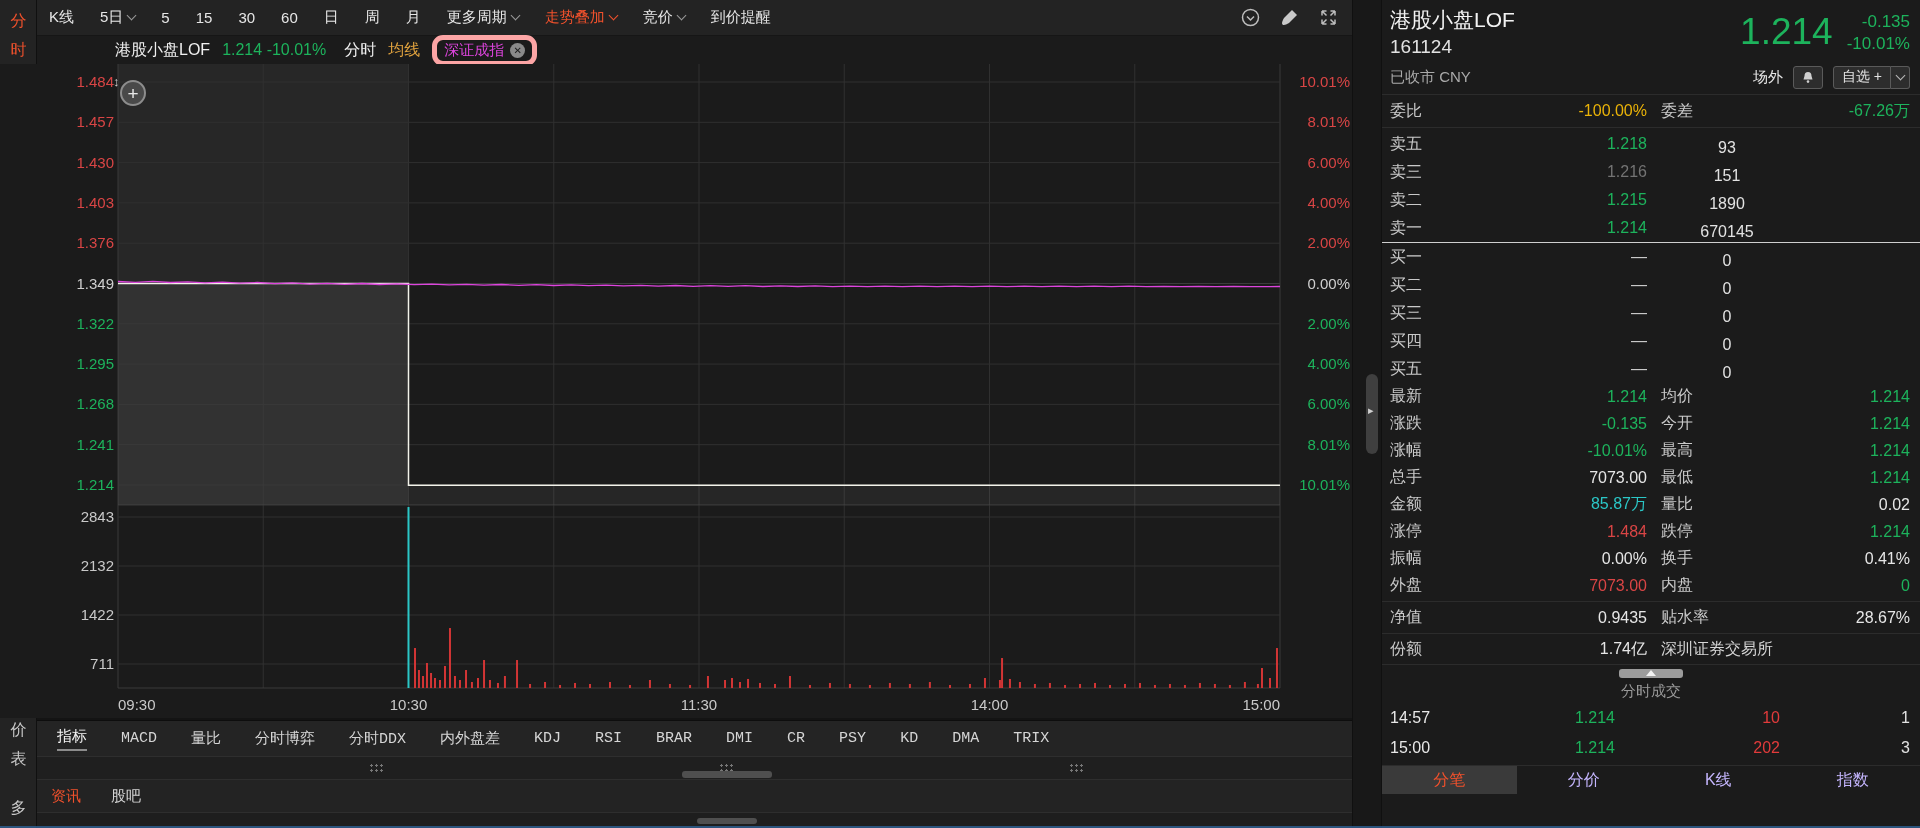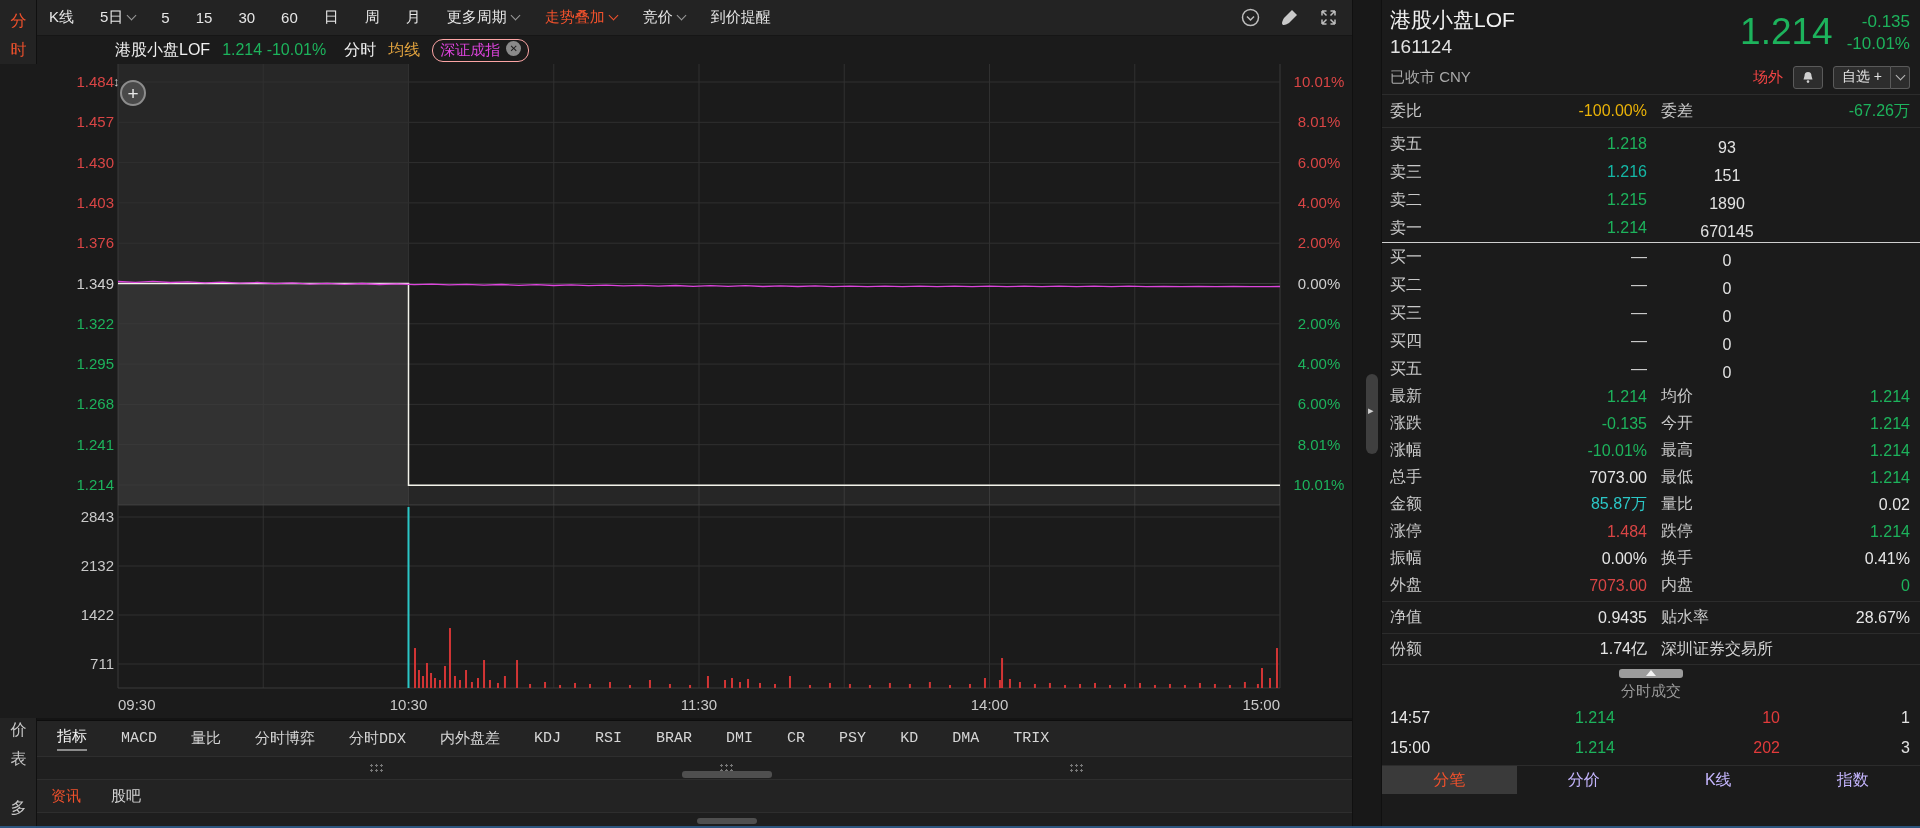--- a/index.html
+++ b/index.html
@@ -24,29 +24,29 @@
   #tb-icons{margin-left:auto;display:flex;align-items:center;gap:20px;padding-right:2px;}
   #tb-icons svg{display:block;cursor:pointer;}
   
   #chart-header{position:absolute;left:37px;top:36px;width:1315px;height:28px;
                 display:flex;align-items:center;padding-left:78px;box-sizing:border-box;gap:12px;
                 font-size:16px;background:#1b1b1b;}
   #ch-name{color:#f0f0f0;}
   #ch-quote{color:#1db35c;}
   #ch-period{color:#f0f0f0;margin-left:6px;}
   #ch-ma{color:#e0a23e;}
-  .overlay-pill{display:flex;gap:6px;border:1px solid #fca5a5;border-radius:11px;
+  .overlay-pill{display:flex;align-items:center;gap:6px;border:5px solid #fca5a5;border-radius:11px;
                 padding:1px 7px;color:#dd44dd;font-size:15px;cursor:pointer;}
   .pill-close{width:15px;height:15px;border-radius:50%;background:#8a8a8a;color:#1b1b1b;
               font-size:10px;line-height:15px;text-align:center;display:inline-block;}
   
   #chart-area{position:absolute;left:0;top:64px;width:1352px;height:654px;background:#1b1b1b;}
   .ax-label{position:absolute;font-size:15px;height:18px;line-height:18px;}
   .ax-left{left:40px;width:74px;text-align:right;}
-  .ax-right{left:1288px;width:62px;text-align:center;}
+  .ax-right{left:1288px;width:62px;text-align:right;}
   .ax-time{top:632px;font-size:15px;color:#c9c9c9;}
   #zoom-btn{position:absolute;left:120px;top:16px;width:26px;height:26px;border:2px solid #8d8d8d;
             border-radius:50%;background:rgba(125,125,125,.4);color:#e8e8e8;font-size:19px;
             line-height:23px;text-align:center;box-sizing:border-box;cursor:pointer;}
   #axis-drag{position:absolute;left:113px;top:10px;font-size:13px;color:#d0d0d0;cursor:pointer;}
   
   #indicator-bar{position:absolute;left:37px;top:720px;width:1315px;height:36px;background:#242424;
                  border-top:1px solid #0d0d0d;display:flex;align-items:center;gap:34px;
                  padding-left:20px;box-sizing:border-box;}
   .ind-item{font-size:15px;color:#d5d5d5;cursor:pointer;white-space:nowrap;font-family:Liberation Mono, monospace;}
@@ -71,21 +71,21 @@
   #vscroll-arrow{position:absolute;left:15px;top:404px;font-size:11px;color:#d0d0d0;cursor:pointer;}
   
   #panel{position:absolute;left:1382px;top:0;width:538px;height:828px;background:#1b1b1b;box-sizing:border-box;}
   #p-head{display:flex;padding:6px 10px 0 8px;}
   #p-name{font-size:21px;color:#f2f2f2;line-height:27px;}
   #p-code{font-size:19px;color:#e2e2e2;line-height:27px;}
   #p-big{margin-left:auto;font-size:37px;color:#1db35c;line-height:52px;margin-right:14px;}
   #p-chg{text-align:right;font-size:17px;color:#1db35c;line-height:22px;padding-top:5px;}
   #p-status-row{display:flex;align-items:center;height:30px;padding:0 10px 0 8px;margin-top:2px;}
   #p-status{font-size:15px;color:#aaa;}
-  #p-market{margin-left:auto;font-size:15px;color:#ef4444;margin-right:10px;}
+  #p-market{margin-left:auto;font-size:15px;color:#e5e5e5;margin-right:10px;}
   .mini-btn{border:1px solid #5a5a5a;background:#2d2d2d;border-radius:3px;display:flex;
             align-items:center;justify-content:center;cursor:pointer;}
   #p-bell{width:28px;height:21px;margin-right:10px;}
   #p-watch{height:21px;padding:0 8px;font-size:14px;color:#e3e3e3;border-radius:3px 0 0 3px;}
   #p-watch-dd{width:18px;height:21px;border-left:none;border-radius:0 3px 3px 0;}
   .pdiv{height:1px;background:#2c2c2c;margin:2px 0;}
   .pdiv-bright{height:1px;background:#cfcfcf;}
   .p-row{display:flex;align-items:center;height:28px;padding:0 10px 0 8px;font-size:16px;}
   .p-row-s{height:27px;}
   .p-label{width:62px;color:#c9c9c9;flex:none;}
@@ -403,21 +403,21 @@
   <div class="pdiv"></div>
   <div id="p-asks">
       <div class="p-row">
         <span class="p-label">卖五</span>
         <span class="p-val1" style="color: rgb(29, 179, 92);">1.218</span>
         <span class="ob-qty">93</span>
         <span class="ob-sp"></span>
       </div>
       <div class="p-row">
         <span class="p-label">卖三</span>
-        <span class="p-val1" style="color: #14b8a6;">1.216</span>
+        <span class="p-val1" style="color: #737373;">1.216</span>
         <span class="ob-qty">151</span>
         <span class="ob-sp"></span>
       </div>
       <div class="p-row">
         <span class="p-label">卖二</span>
         <span class="p-val1" style="color: rgb(29, 179, 92);">1.215</span>
         <span class="ob-qty">1890</span>
         <span class="ob-sp"></span>
       </div>
       <div class="p-row">

